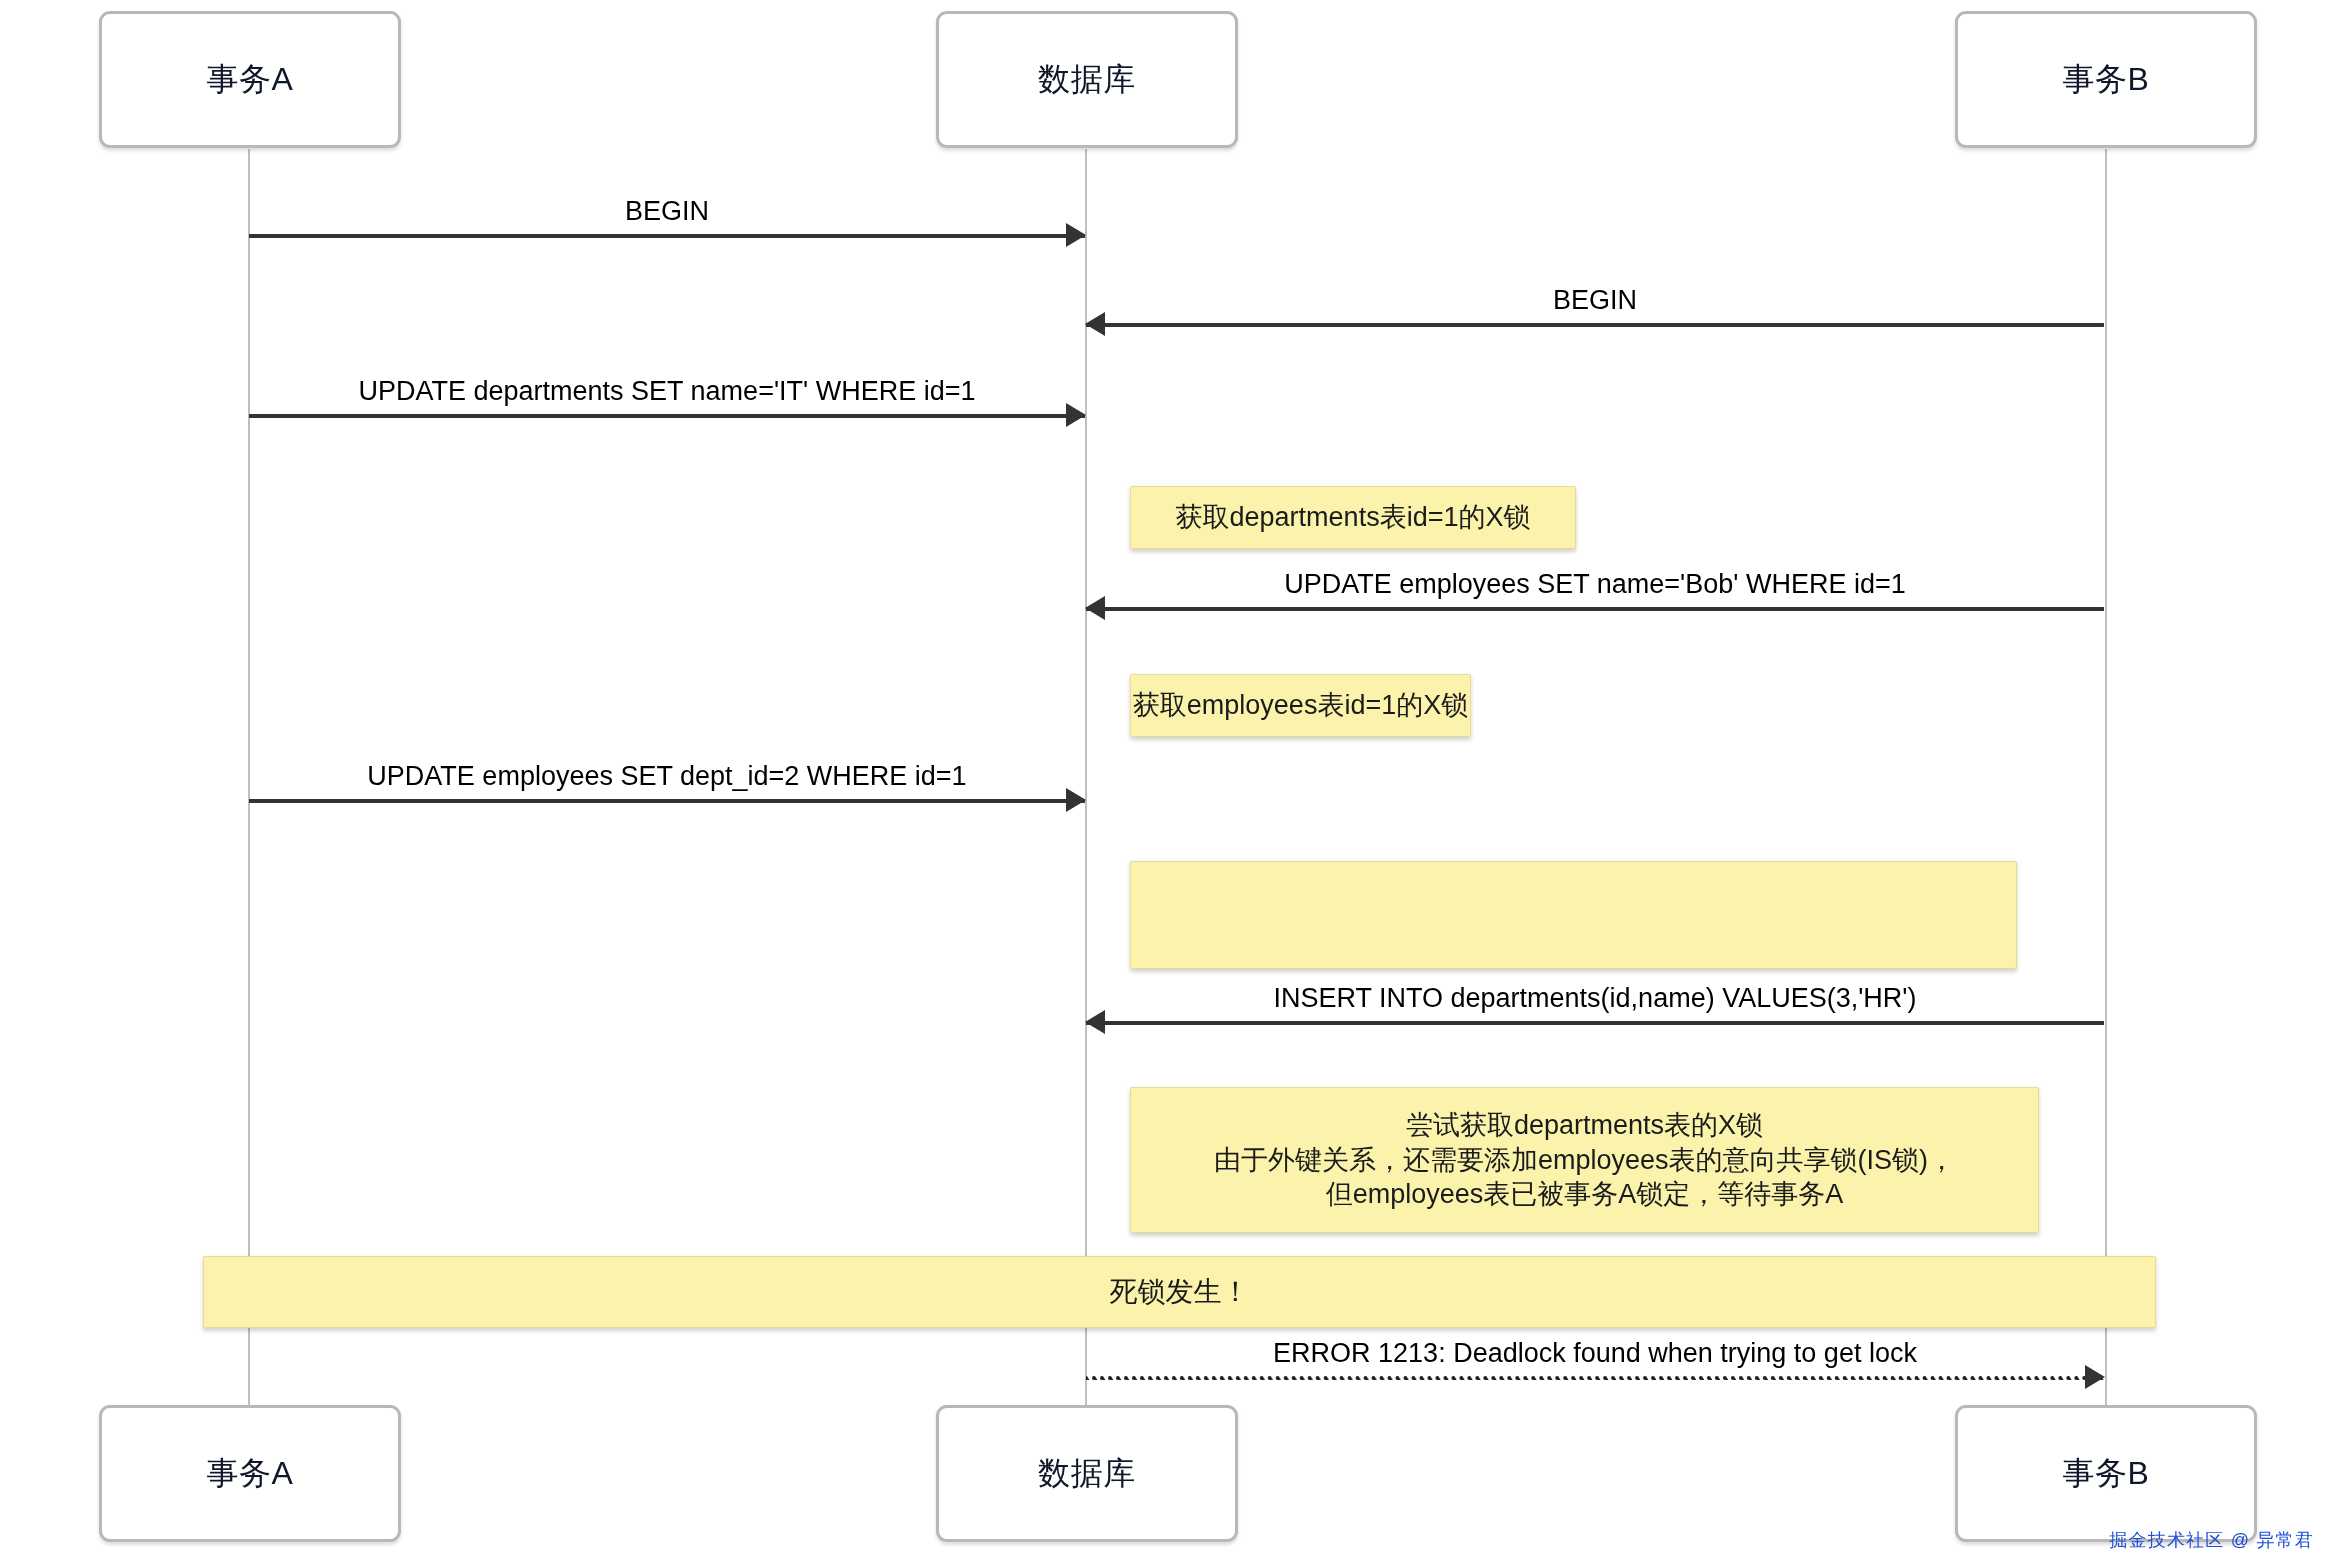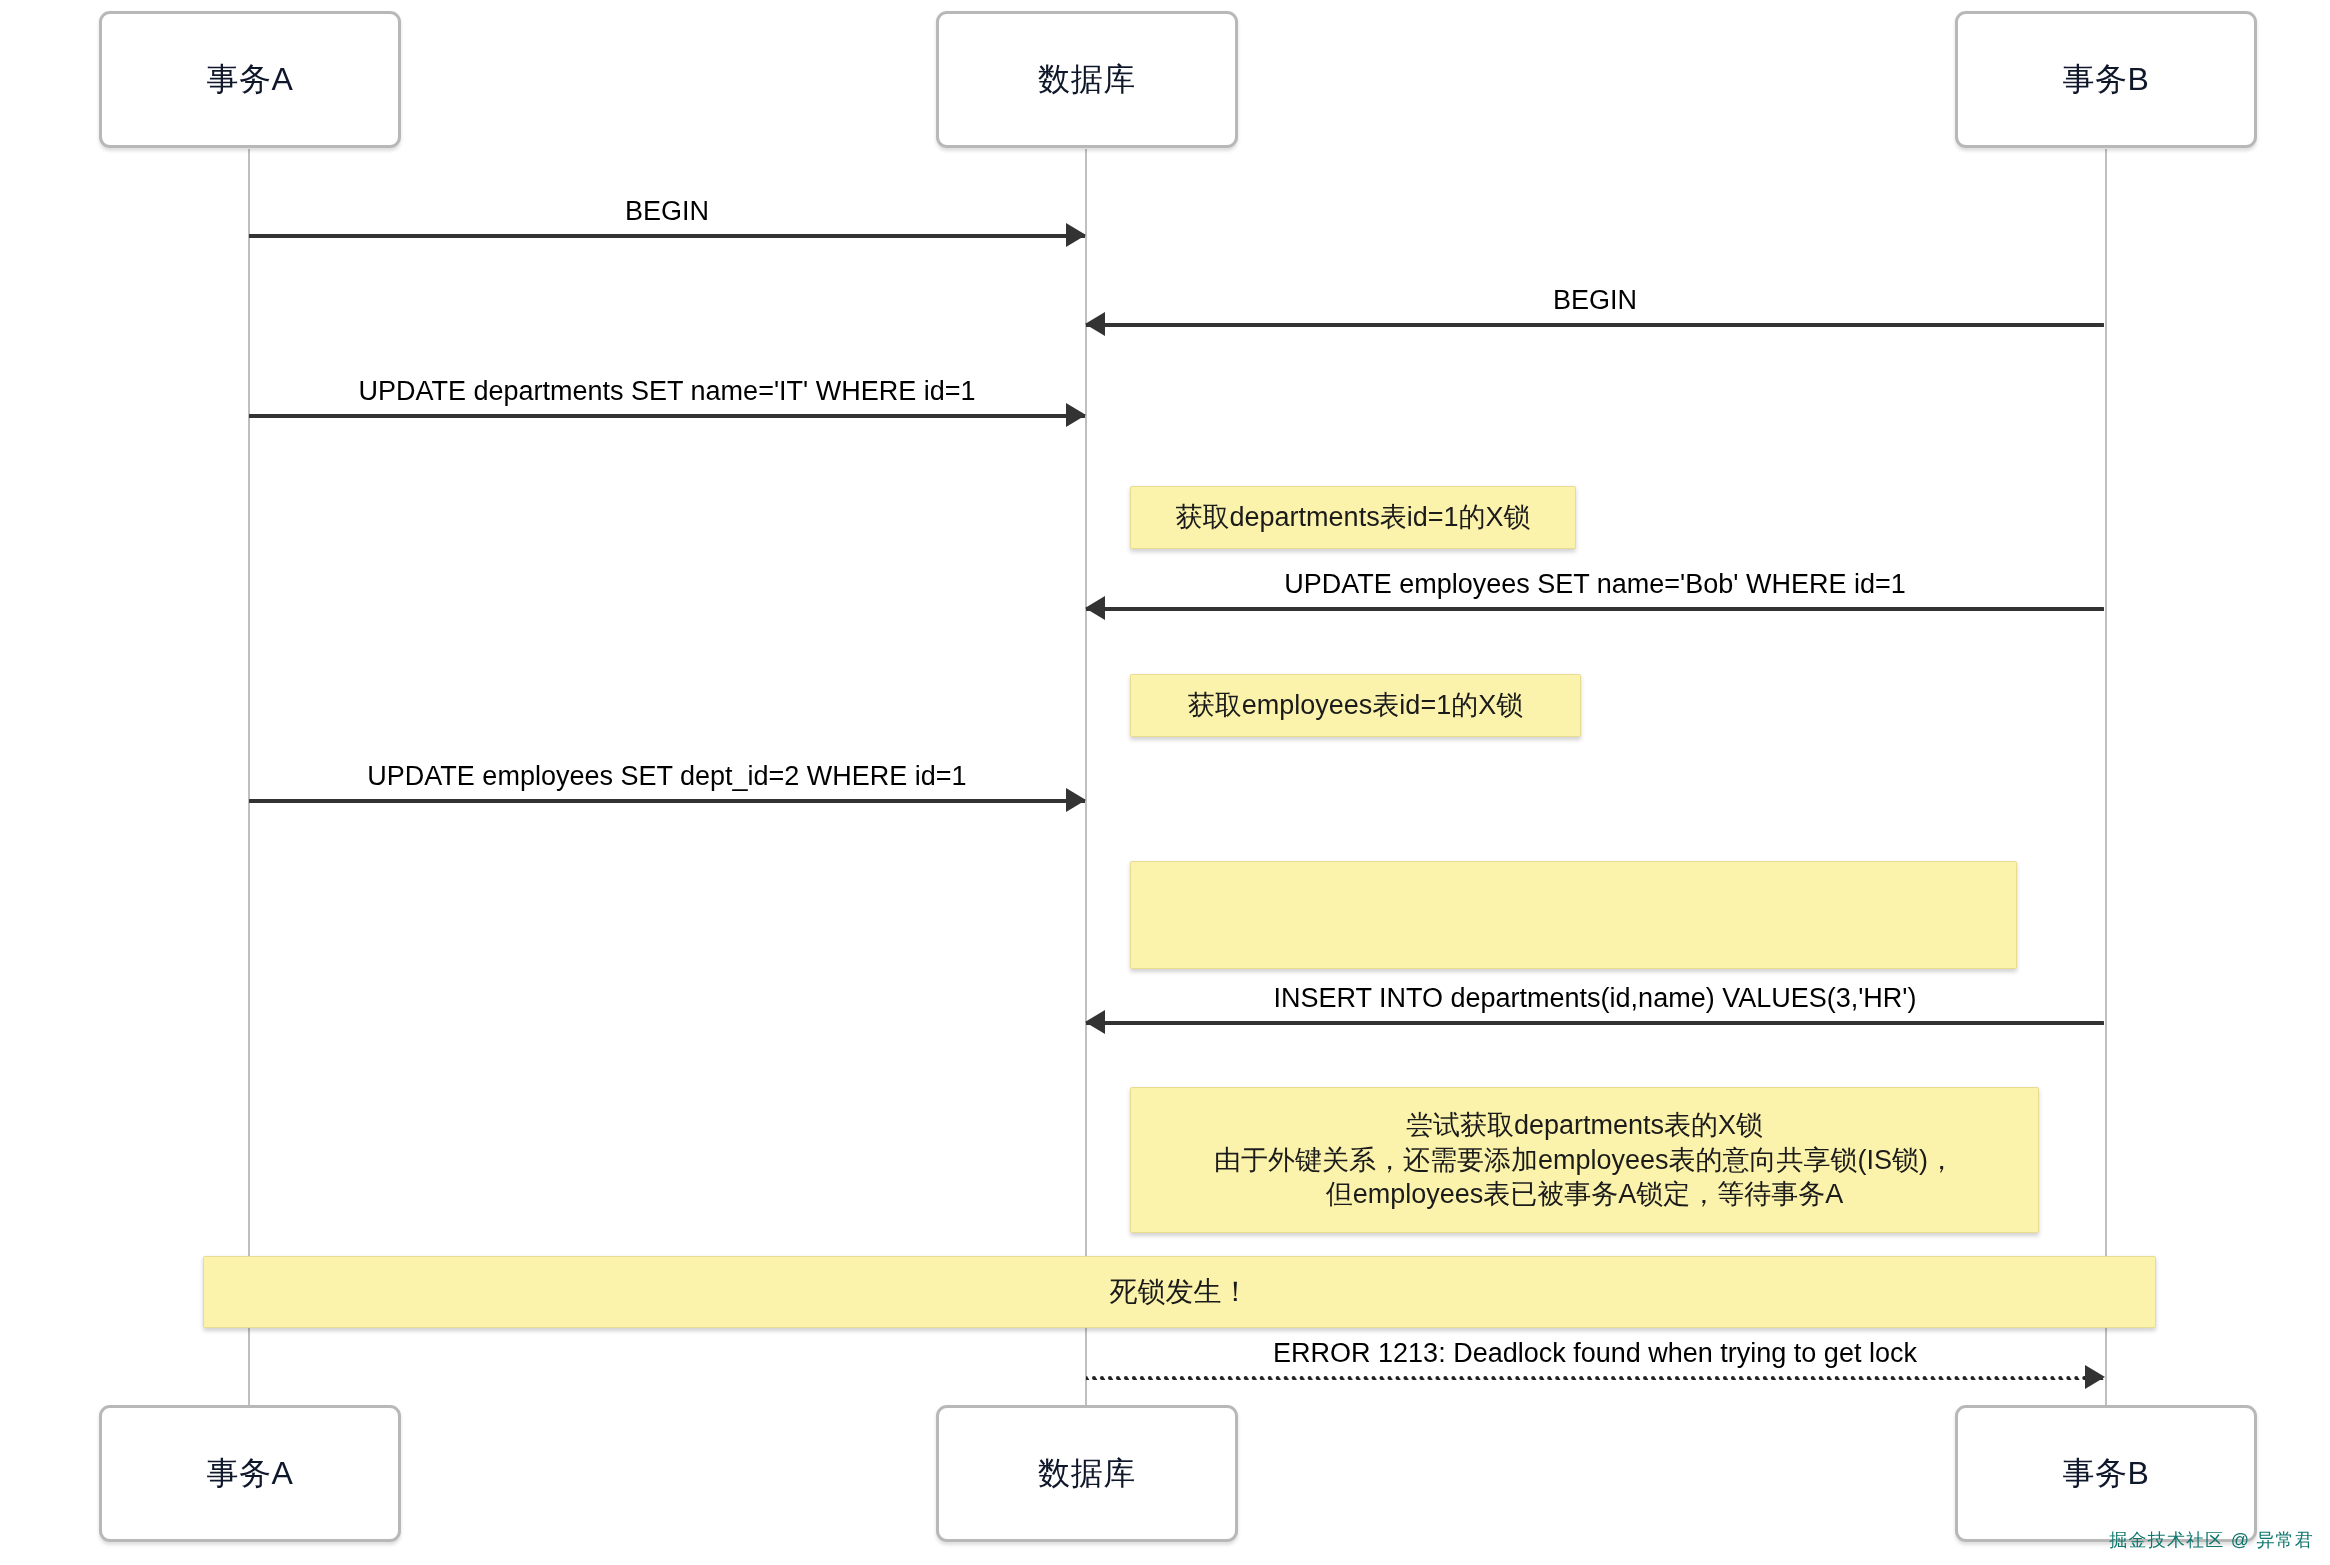--- a/index.html
+++ b/index.html
@@ -114,21 +114,21 @@
   .note.banner .note-line {
     font-size: 28px;
   }
 
   
   .watermark {
     position: absolute;
     right: 16px;
     bottom: 13.4px;
     font-size: 18px;
-    color: #0f766e;
+    color: #1d4ed8;
     white-space: nowrap;
     letter-spacing: 1.2px;
   }
 </style>
 </head>
 <body>
 
 <div id="stage">
 
   <div class="lifeline" style="left:248px; top:149px; height:1256px;"></div>
@@ -176,21 +176,21 @@
   <div class="note" style="left:1130px; top:444px; width:446px; height:63px;">
     <div class="note-line">获取departments表id=1的X锁</div>
   </div>
 
   <div class="msg" style="left:1086px; top:607px; width:1018px;">
     <div class="line" style="width:1018px;"></div>
     <div class="head left"></div>
     <div class="msg-label">UPDATE employees SET name='Bob' WHERE id=1</div>
   </div>
 
-  <div class="note" style="left:1130px; top:632px; width:451px; height:63px;">
+  <div class="note" style="left:1130px; top:632px; width:341px; height:63px;">
     <div class="note-line">获取employees表id=1的X锁</div>
   </div>
 
   <div class="msg" style="left:249px; top:799px; width:836px;">
     <div class="line" style="width:836px;"></div>
     <div class="head right"></div>
     <div class="msg-label">UPDATE employees SET dept_id=2 WHERE id=1</div>
   </div>
 
   <div class="note" style="left:1130px; top:819px; width:887px; height:108px;">

